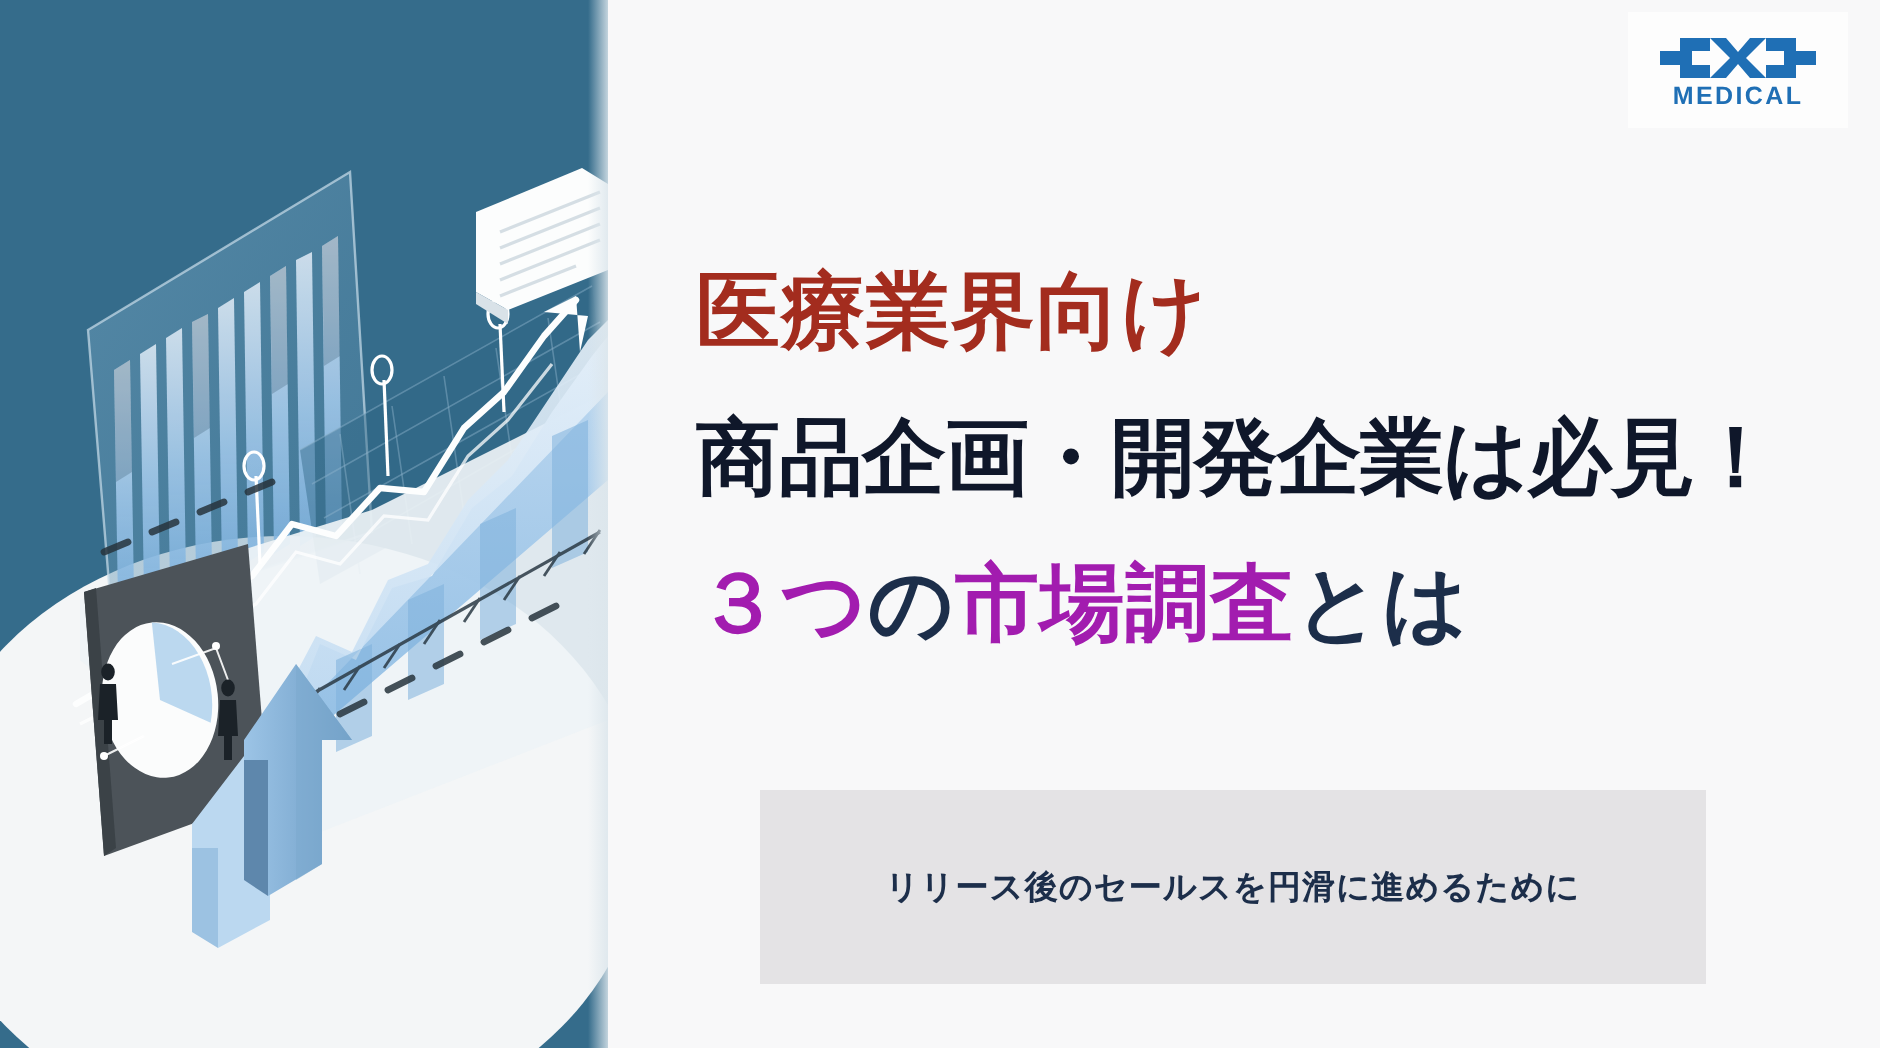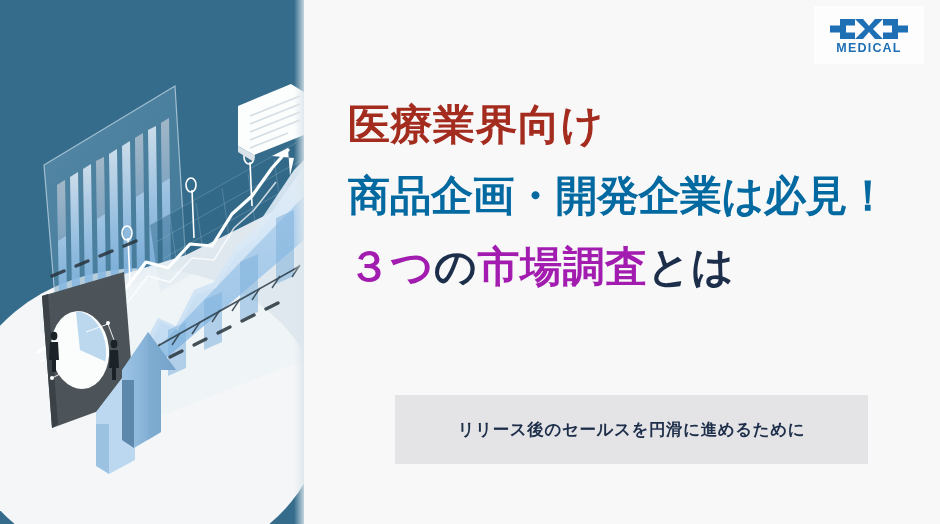--- a/index.html
+++ b/index.html
@@ -82,46 +82,47 @@
     position: absolute;
     left: 44px;
     top: 104px;
     width: 580px;
   }
   .hl-line {
     white-space: nowrap;
     font-weight: bold;
     letter-spacing: 0.5px;
     line-height: 1.0;
+    margin-top: 31px;
   }
   #hl-1 {
     font-size: 42px;
     color: #A32C1E;
     margin-bottom: 29px;
   }
   #hl-2 {
     font-size: 42px;
-    color: #0369a1;
+    color: #0f172a;
     margin-bottom: 29px;
     letter-spacing: -0.5px;
   }
   #hl-3 {
     font-size: 42px;
     color: #1C2E4A;
   }
   .red  { color: #a21caf; }
   .navy { color: #1C2E4A; }
 
   
   #subtitle-box {
     position: absolute;
-    left: 91px;
+    left: 76px;
     top: 395px;
     width: 473px;
-    height: 69px;
+    height: 97px;
     background: #E4E3E5;
     display: flex;
     align-items: center;
     justify-content: center;
   }
   #subtitle-text {
     font-size: 16.5px;
     font-weight: bold;
     color: #1C2E4A;
     letter-spacing: 0.6px;

